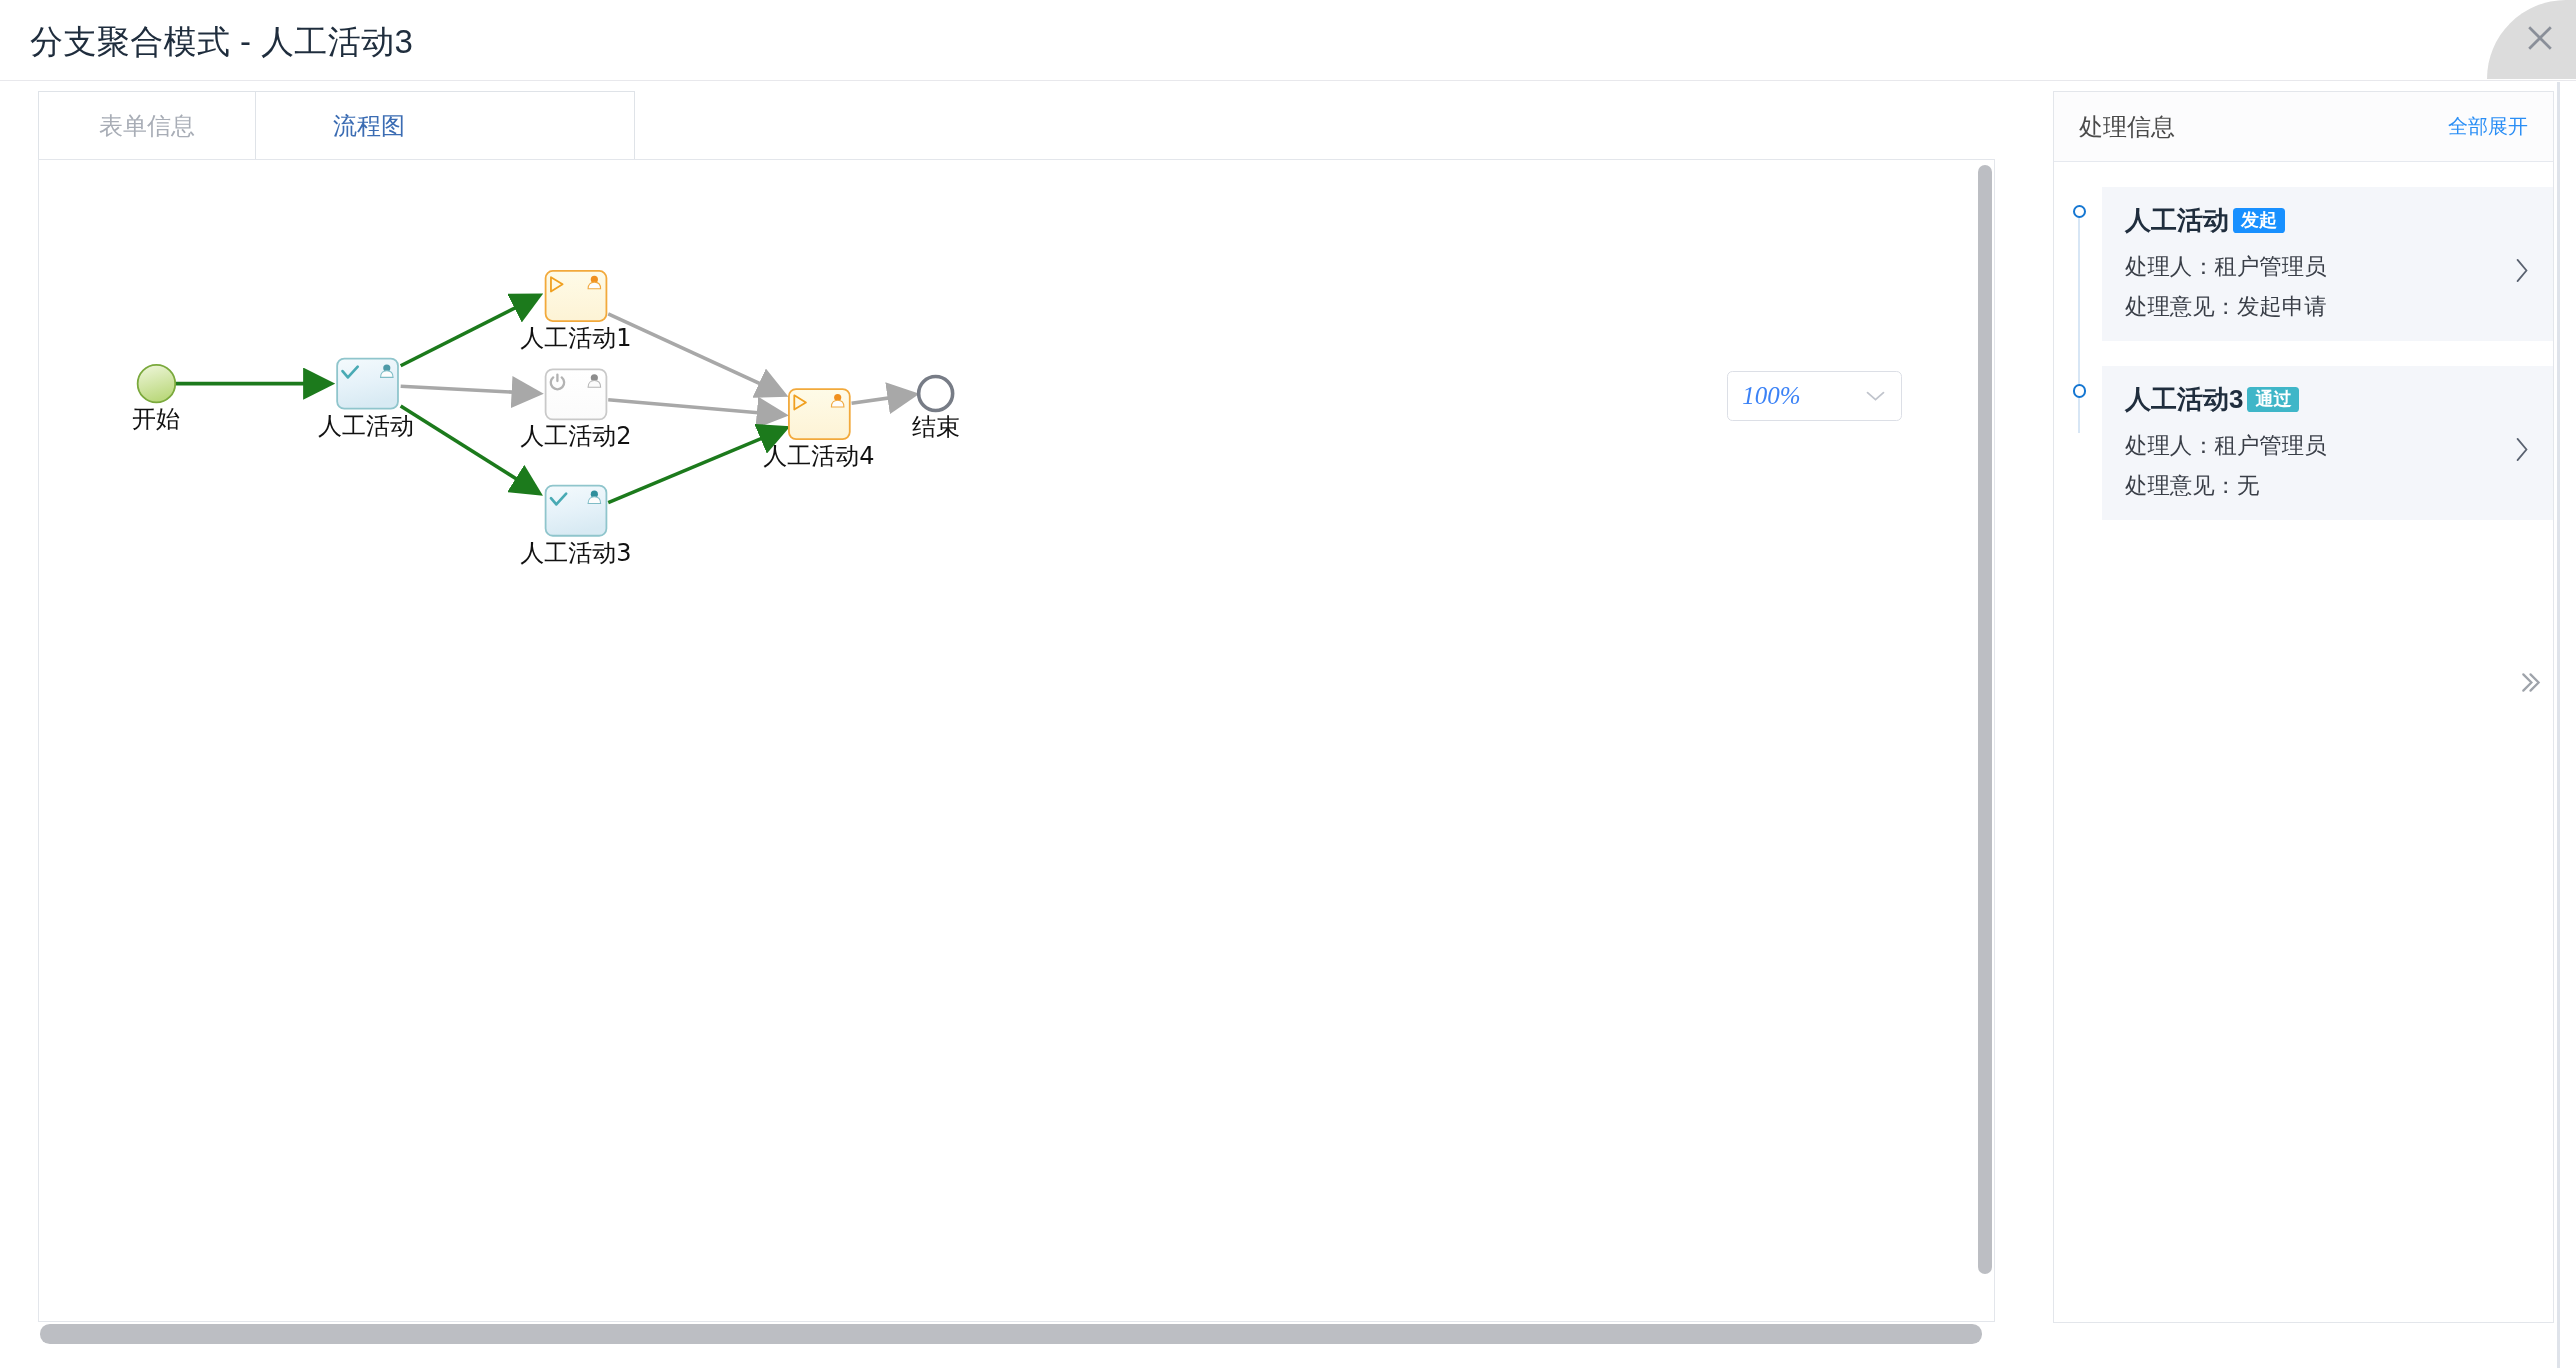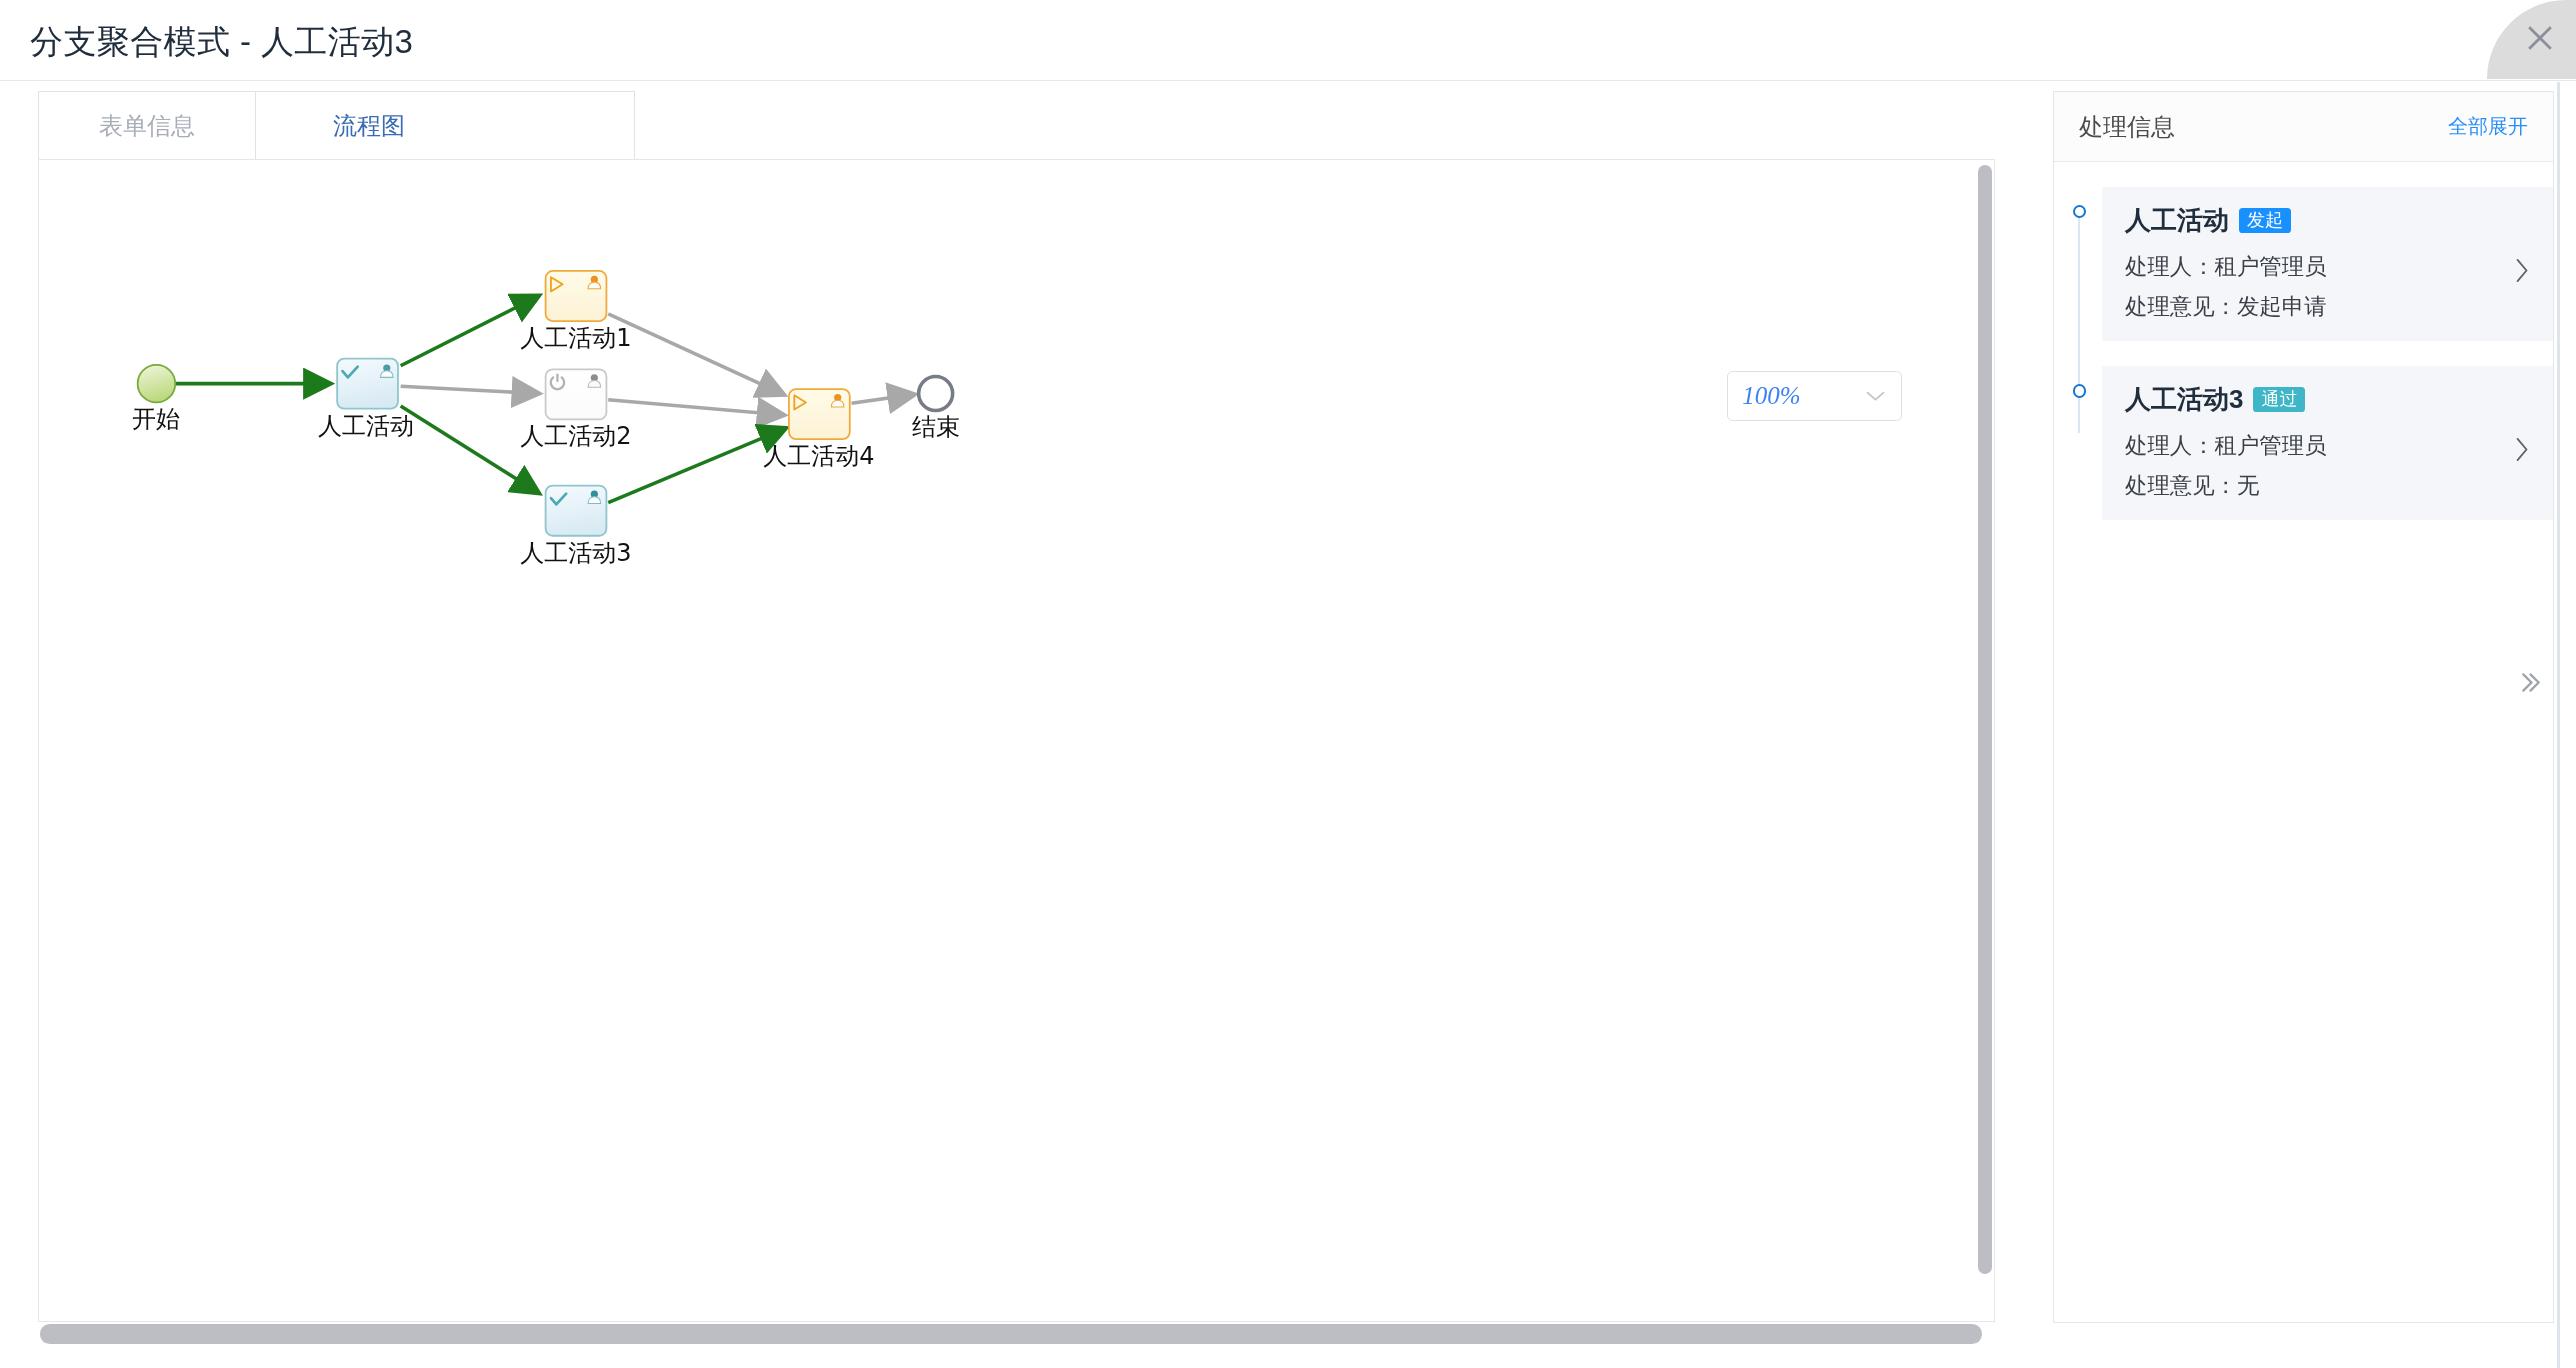--- a/index.html
+++ b/index.html
@@ -180,27 +180,28 @@
   }
   .tl-card {
     background: #f4f6fa;
     padding: 16px 23px 19.7px 23px;
     position: relative;
     cursor: pointer;
   }
   .tl-row1 { display: flex; align-items: center; margin-bottom: 12.5px; }
   .tl-name { font-size: 26px; font-weight: bold; color: #1f2d3d; }
   .tl-badge {
-    margin-left: 10px;
+    margin-left: 4px;
     font-size: 18px;
     color: #fff;
     padding: 2.7px 8px 4.5px 8px;
     border-radius: 3.6px;
     line-height: 1;
     display: inline-block;
+    font-weight: bold;
   }
   .tl-line2, .tl-line3 {
     font-size: 22.4px; color: #3a3f48; margin-top: 9px;
   }
   .tl-chevron {
     position: absolute;
     right: 23px; top: 70px;
     cursor: pointer;
   }
 

